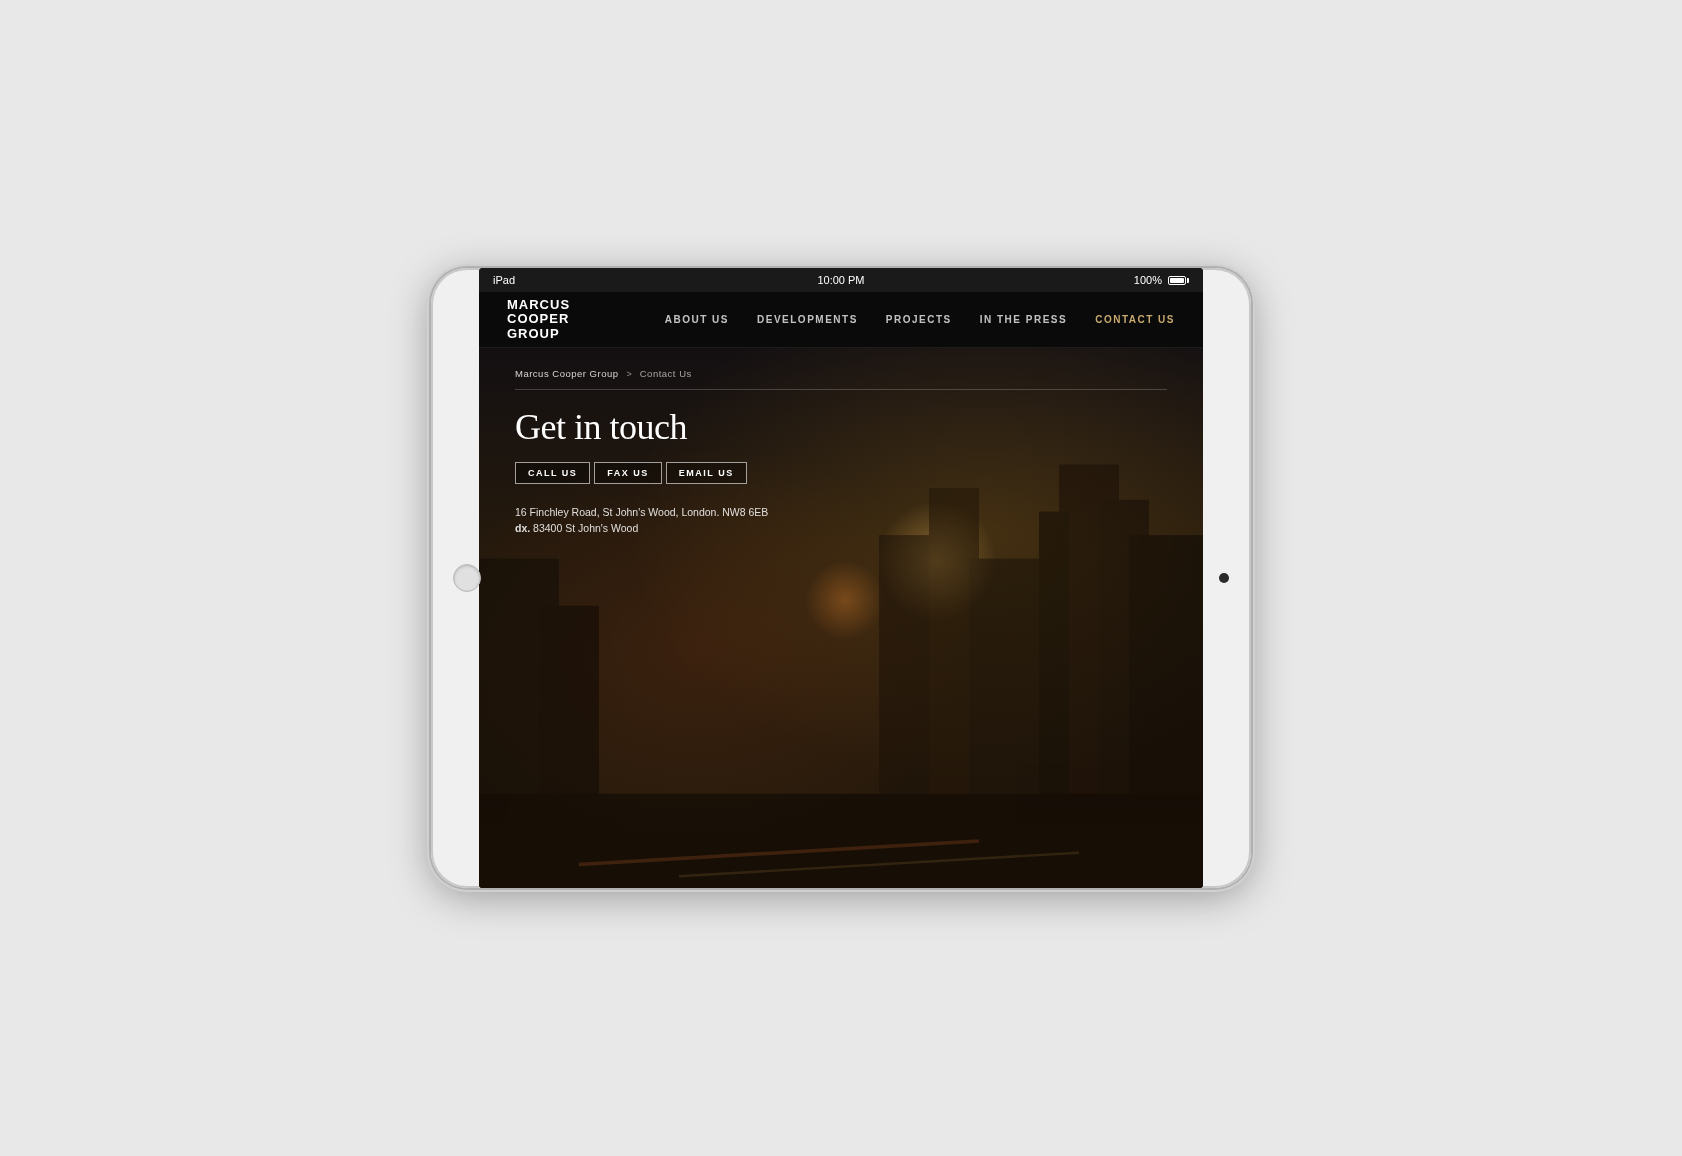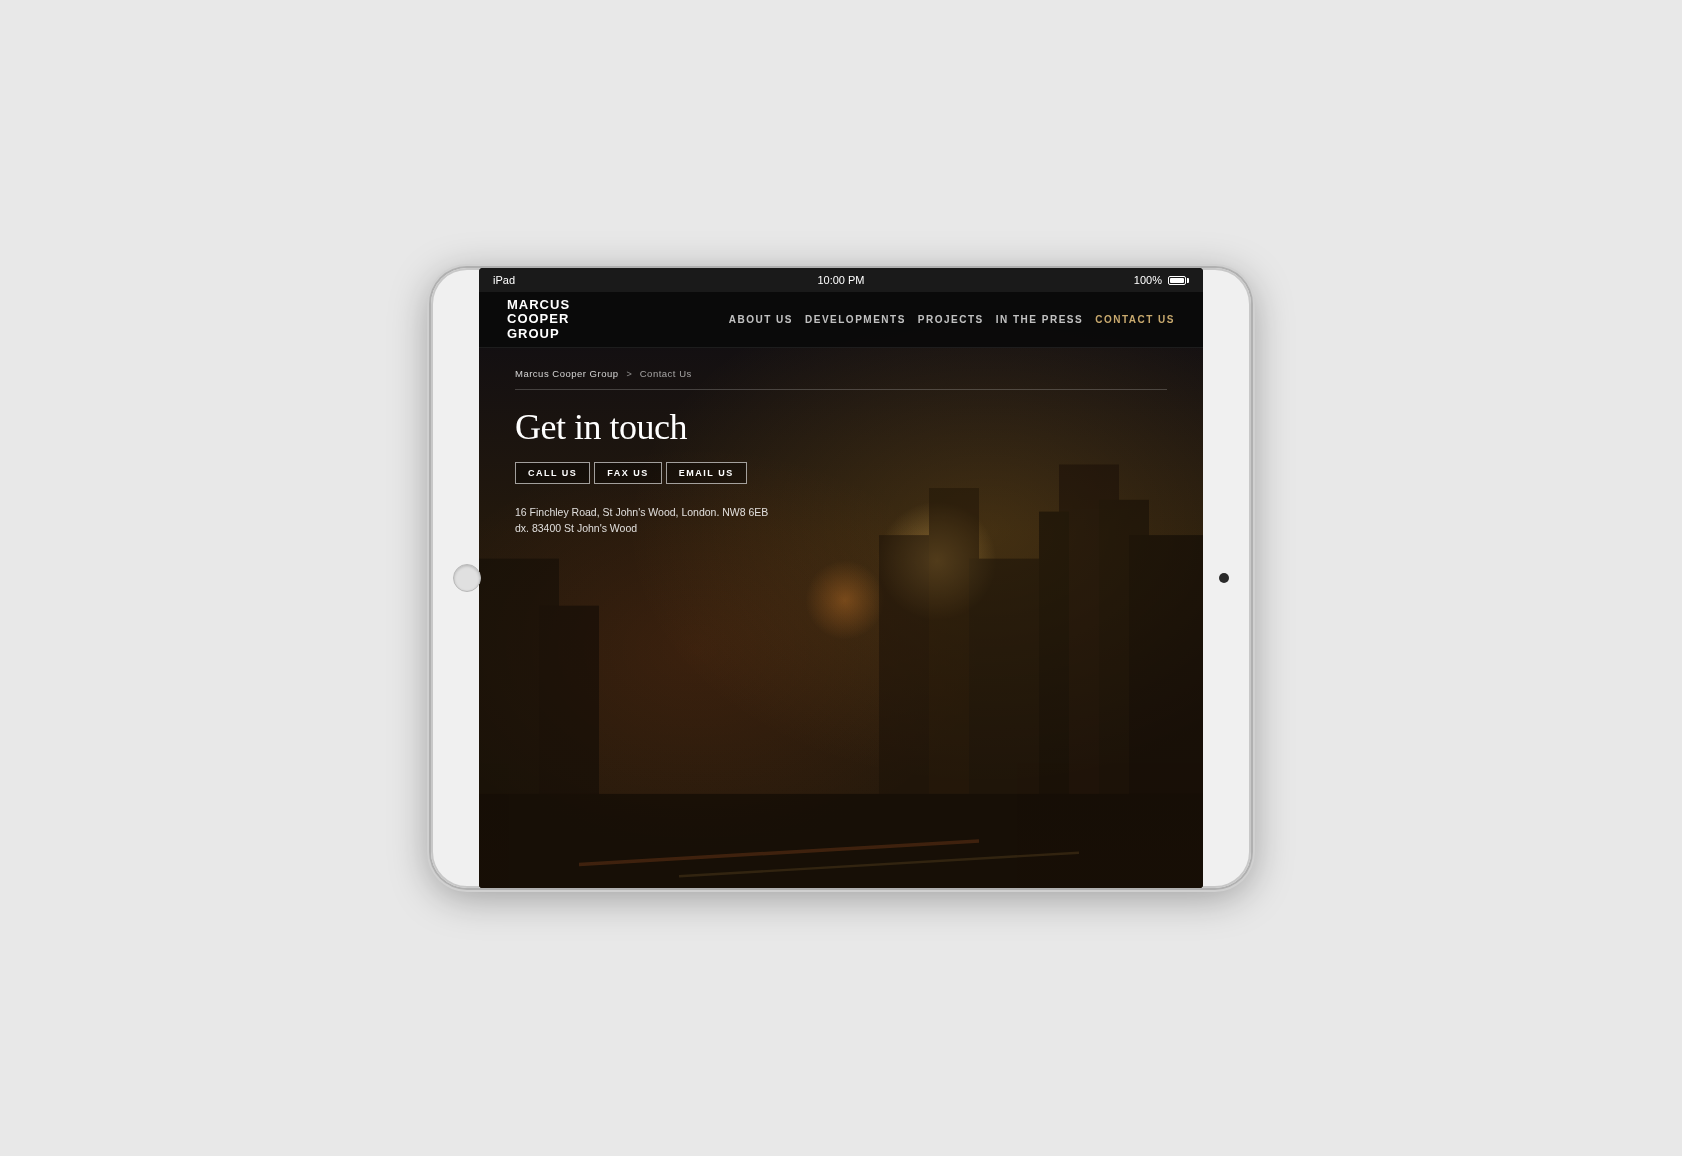--- a/index.html
+++ b/index.html
@@ -170,21 +170,21 @@
       line-height: 1.1;
       letter-spacing: 1px;
       text-transform: uppercase;
       margin-right: auto;
     }
 
     .logo span { display: block; }
 
     .nav-links {
       display: flex;
-      gap: 12px;
+      gap: 28px;
       align-items: center;
     }
 
     .nav-link {
       color: rgba(255,255,255,0.75);
       font-size: 10px;
       font-weight: 600;
       letter-spacing: 1.5px;
       text-transform: uppercase;
       text-decoration: none;
@@ -268,21 +268,21 @@
     }
 
     
     .address-block {
       color: rgba(255,255,255,0.85);
       font-size: 10.5px;
       line-height: 1.6;
     }
 
     .address-block .dx-label {
-      font-weight: 400;
+      font-weight: 700;
     }
   </style>
 </head>
 <body>
 
 <div class="ipad-outer">
   <div class="ipad-home-button"></div>
   <div class="ipad-camera-right"></div>
 
   <div class="ipad-screen-wrapper">

